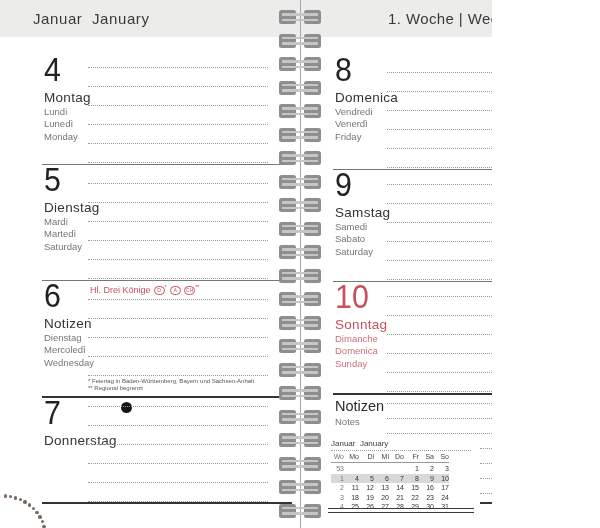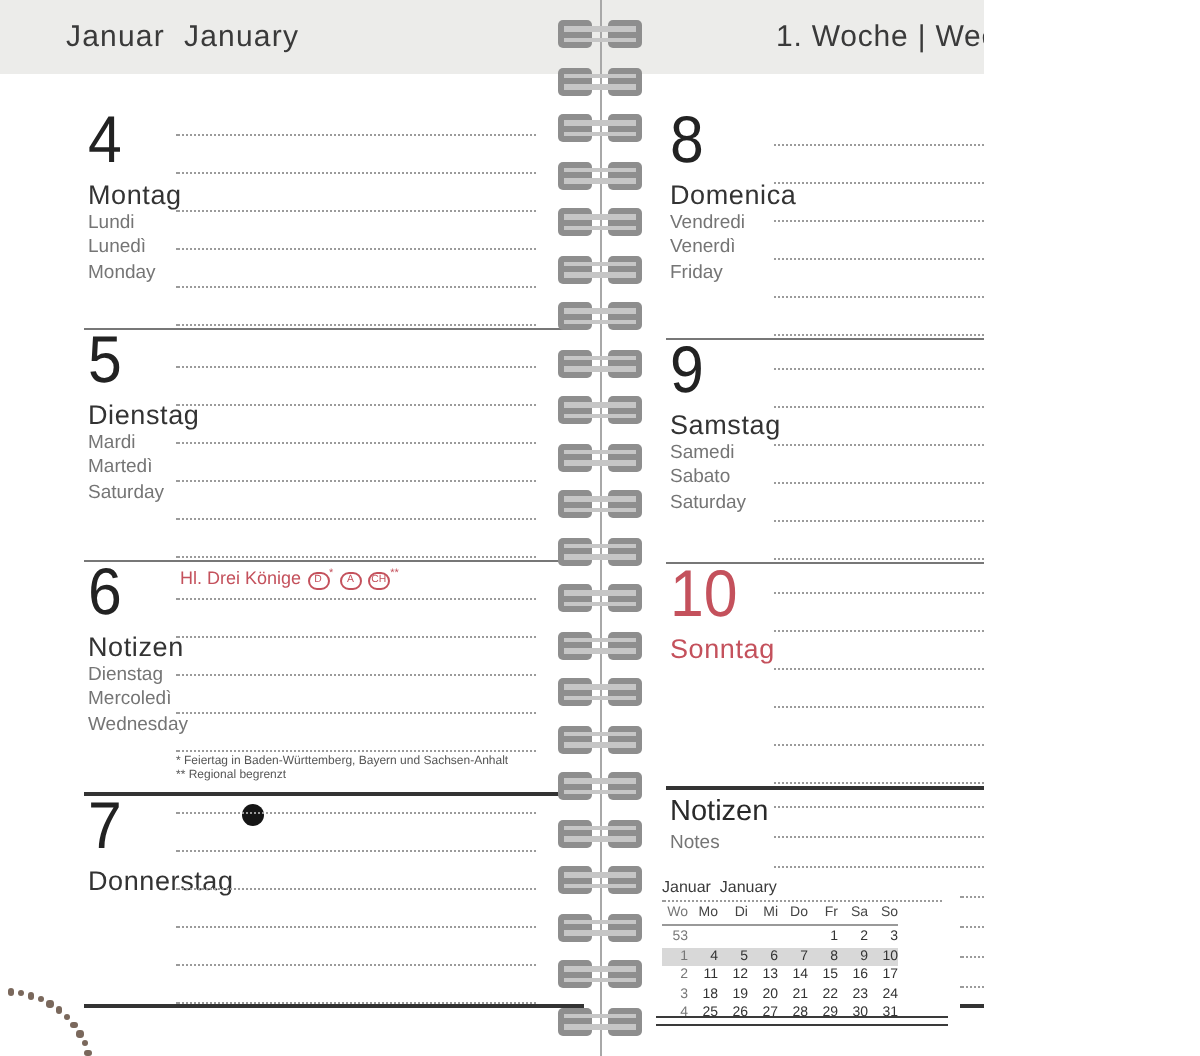--- a/index.html
+++ b/index.html
@@ -184,20 +184,25 @@
         <div class="dotline" style="top: 38px;"></div>
         <div class="dotline" style="top: 57px;"></div>
         <div class="dotline" style="top: 76px;"></div>
         <div class="dotline" style="top: 95px;"></div>
       </div>
   </section>
 
   <section class="day sep1 red" style="left:333px;top:281px;width:242px;height:112px">
     <div class="num">10</div>
     <div class="dname">Sonntag</div>
+    <div class="alt">
+      <div>Dimanche</div>
+      <div>Domenica</div>
+      <div>Sunday</div>
+    </div>
     <div class="lines" style="left: 54px; width: 185px; bottom: 1px; height: 96px;">
         <div class="dotline" style="top: 0px;"></div>
         <div class="dotline" style="top: 19px;"></div>
         <div class="dotline" style="top: 38px;"></div>
         <div class="dotline" style="top: 57px;"></div>
         <div class="dotline" style="top: 76px;"></div>
         <div class="dotline" style="top: 95px;"></div>
       </div>
   </section>
 

